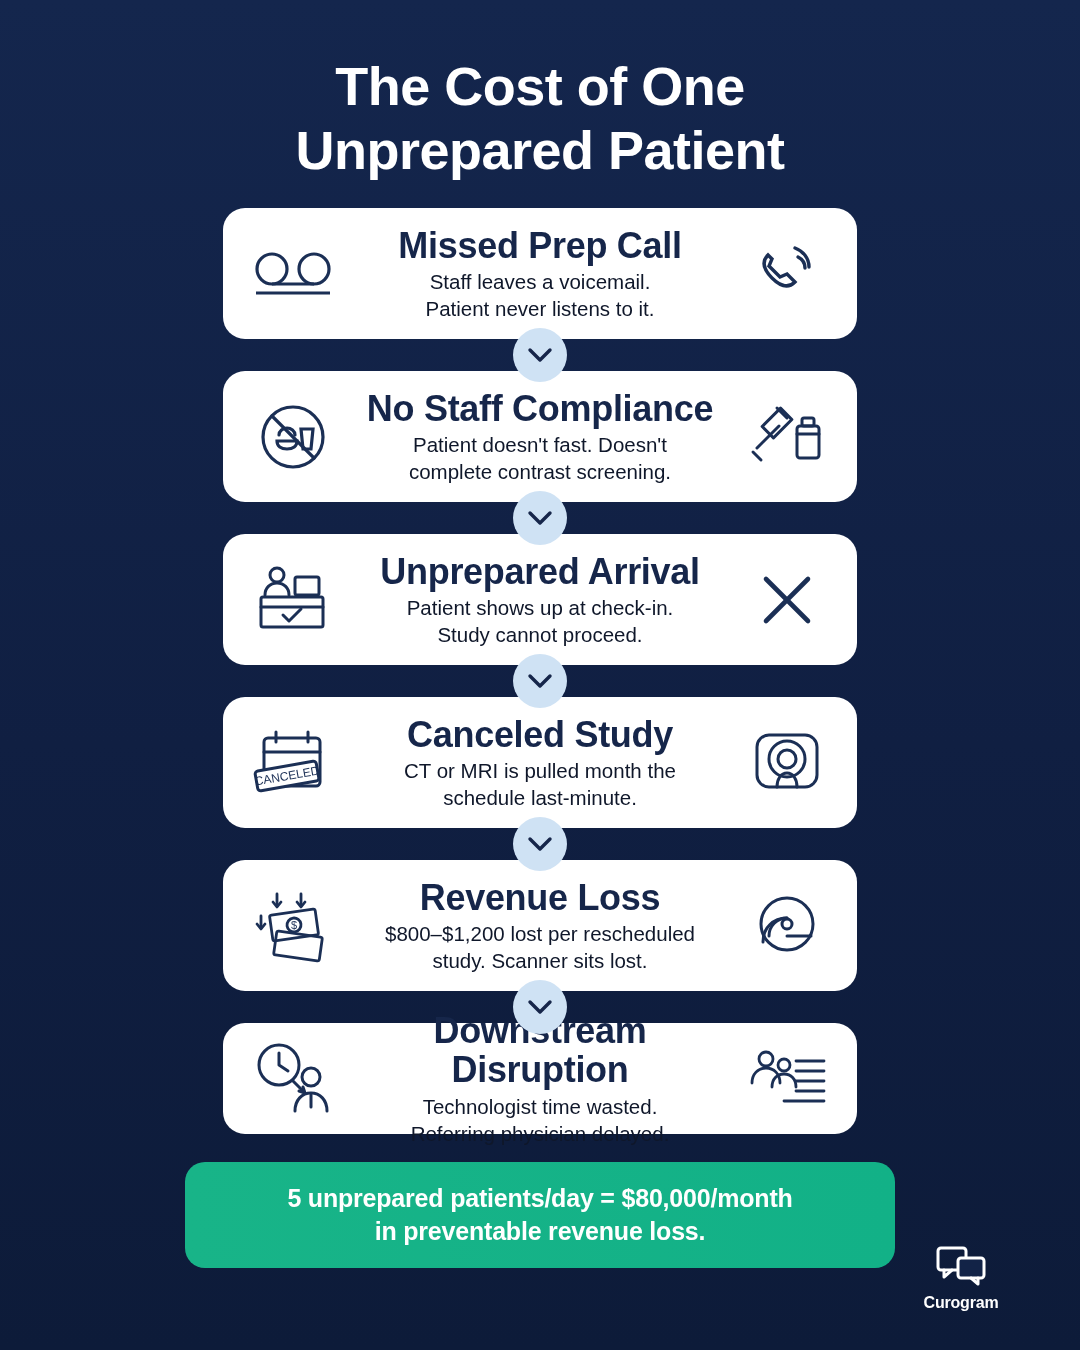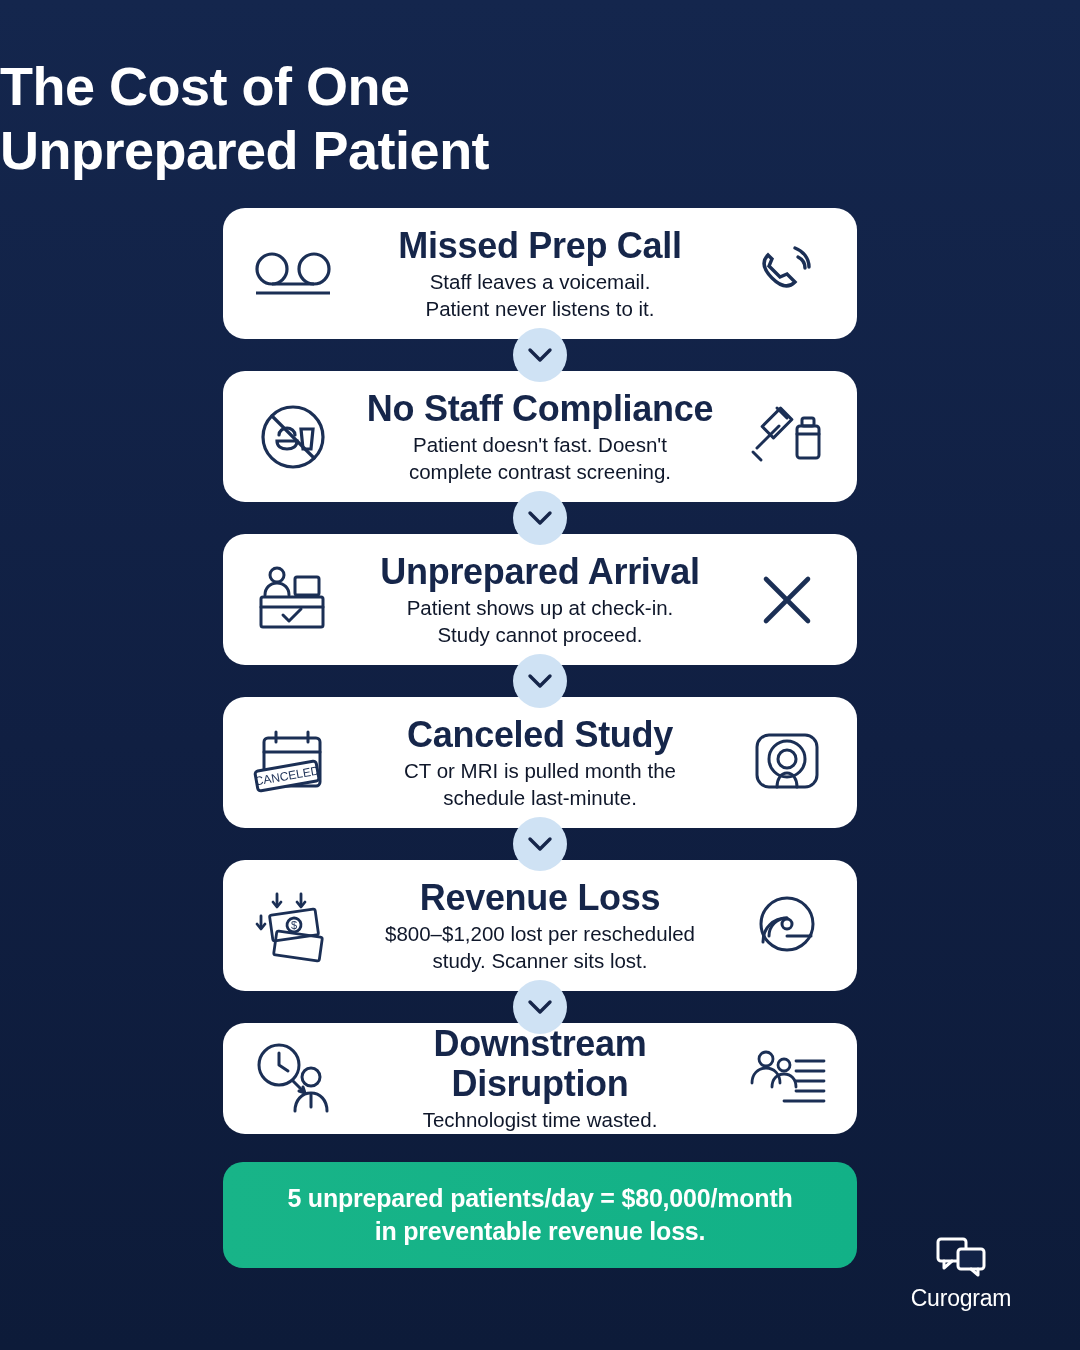--- a/index.html
+++ b/index.html
@@ -16,20 +16,21 @@
   }
   .page {
     width: 1080px;
     height: 1350px;
     position: relative;
     background: linear-gradient(180deg, #14264d 0%, #101f42 55%, #0d1b39 100%);
   }
 
   
   .title {
+    text-align: center;
     color: #ffffff;
     font-size: 54px;
     font-weight: bold;
     line-height: 1.18;
     letter-spacing: -0.5px;
     padding-top: 55px;
   }
   .title .line {
     display: block;
   }
@@ -101,21 +102,21 @@
     align-items: center;
     justify-content: center;
     position: relative;
   }
   .chev svg {
     display: block;
   }
 
   
   .banner {
-    width: 634px;
+    width: 710px;
     margin: 28px auto 0 auto;
     background: linear-gradient(90deg, #18b488 0%, #12b187 100%);
     border-radius: 20px;
     height: 106px;
     display: flex;
     align-items: center;
     justify-content: center;
     text-align: center;
     padding: 0 35px;
     box-sizing: border-box;
@@ -137,22 +138,22 @@
     width: 150px;
     text-align: center;
     color: #ffffff;
   }
   .logo-mark {
     display: flex;
     justify-content: center;
     margin-bottom: 6px;
   }
   .logo-name {
-    font-size: 23px;
-    font-weight: normal;
+    font-size: 16px;
+    font-weight: bold;
     letter-spacing: -0.2px;
   }
 </style>
 </head>
 <body>
 
 <div class="page">
 
   <div class="title">
     <span class="line">The Cost of One</span>
@@ -352,20 +353,21 @@
             <polyline points="50,54 56,56 54,50"></polyline>
           <circle cx="62" cy="40" r="9"></circle>
           <path d="M46 74c0-11 7-18 16-18s16 7 16 18"></path>
           <line x1="62" y1="58" x2="62" y2="70"></line>
         </svg>
       </div>
       <div class="card-body">
         <div class="card-title">Downstream Disruption</div>
         <div class="card-desc">
           <span class="l">Technologist time wasted.</span>
+          <span class="l">Referring physician delayed.</span>
         </div>
       </div>
       <div class="card-icon">
         <svg width="86" height="72" viewBox="0 0 86 72" fill="none" stroke="#1b2f55" stroke-width="2.8" stroke-linecap="round" stroke-linejoin="round">
           <circle cx="22" cy="16" r="7"></circle>
           <path d="M8 40c0-9 6-15 14-15s14 6 14 15"></path>
           <circle cx="40" cy="22" r="6"></circle>
           <path d="M28 44c0-8 5-13 12-13s12 5 12 13"></path>
           <line x1="52" y1="18" x2="80" y2="18"></line>
           <line x1="52" y1="28" x2="80" y2="28"></line>

